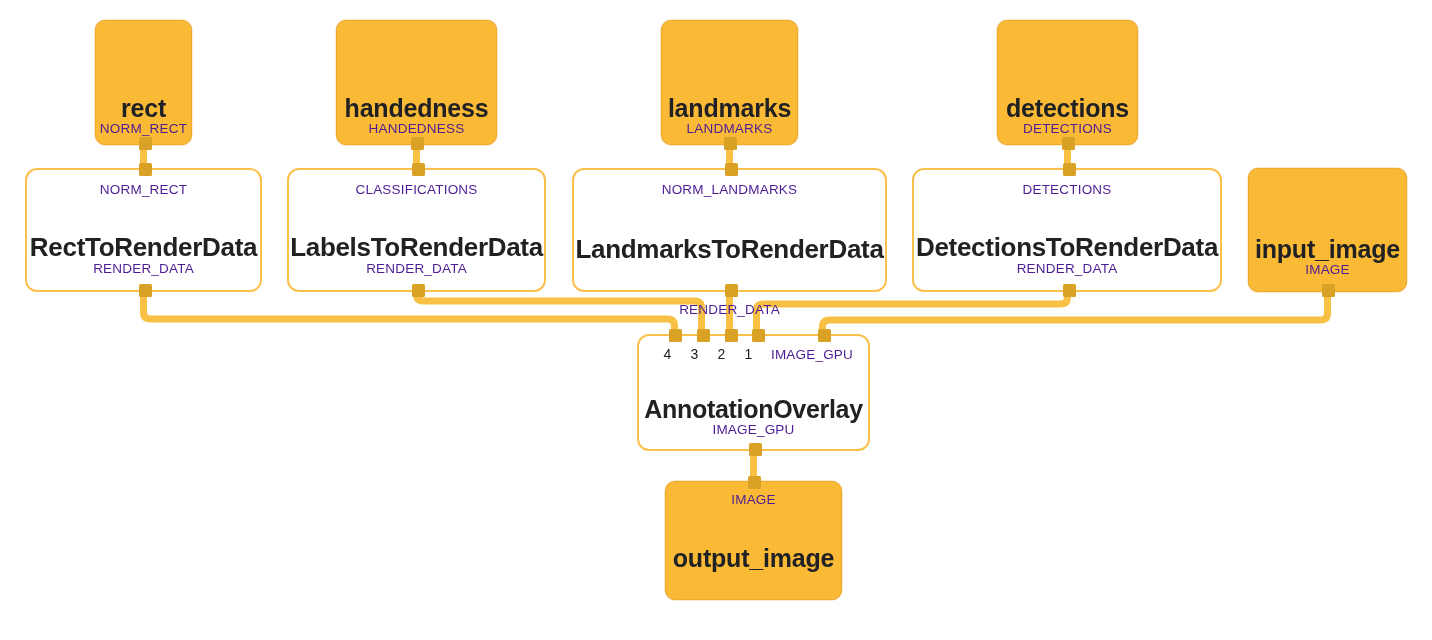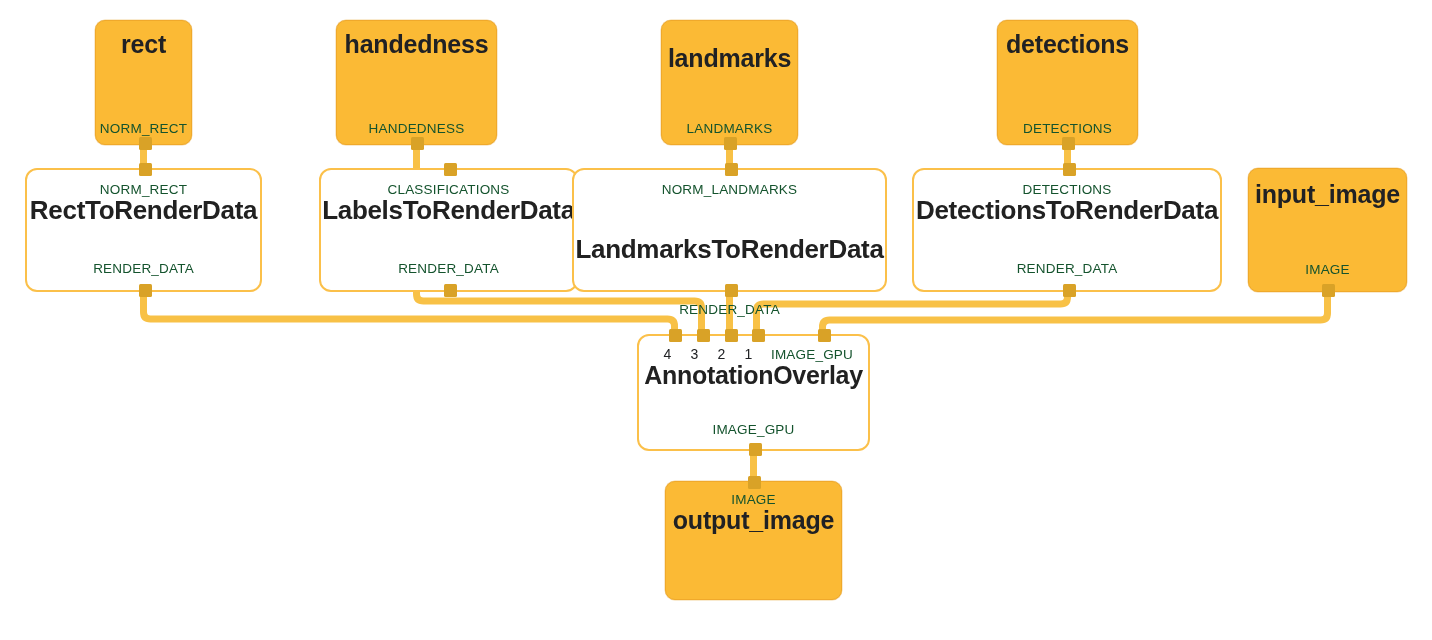--- a/index.html
+++ b/index.html
@@ -15,29 +15,29 @@
         align-items:center;justify-content:space-between;}
 
   .stream{background:#FBBA35;border:1px solid #F0A92B;border-radius:10px;
           box-shadow:0 0 0 0.5px rgba(226,160,38,.45);}
   .calc{background:#ffffff;border:2px solid #FBC04A;border-radius:12px;}
 
   .title{font-weight:bold;color:#202124;text-align:center;line-height:1.05;}
   .stream .title{font-size:25px;letter-spacing:-0.2px;}
   .calc .title{font-size:26px;letter-spacing:-0.3px;color:#212121;}
 
-  .port-label{font-size:13.5px;color:#14532d;letter-spacing:.2px;white-space:nowrap;
+  .port-label{font-size:13.5px;color:#4c1d95;letter-spacing:.2px;white-space:nowrap;
               text-align:center;font-weight:400;}
 
   
   .port{position:absolute;width:13px;height:13px;background:#D9A227;border-radius:1.5px;}
 
   
   .slot-top{width:100%;display:flex;justify-content:center;}
-  .slot-mid{width:100%;display:flex;justify-content:center;align-items:flex-start;flex:1;}
+  .slot-mid{width:100%;display:flex;justify-content:center;align-items:flex-end;flex:1;}
   .slot-bot{width:100%;display:flex;justify-content:center;}
 
   .in-row{display:flex;align-items:flex-end;gap:0;width:100%;justify-content:center;}
   .in-num{font-size:14px;color:#202124;text-align:center;}
 </style>
 </head>
 <body>
 
 <div id="canvas">
 
@@ -110,21 +110,21 @@
     <div class="slot-mid">
       <div class="title">RectToRenderData</div>
     </div>
     <div class="slot-bot">
       <div class="port-label">RENDER_DATA</div>
     </div>
     <div class="port" style="left:112px;top:-7px;"></div>
     <div class="port" style="left:112px;bottom:-7px;"></div>
   </div>
 
-  <div class="node calc" style="left:287px;top:168px;width:259px;height:124px;padding:12px 4px 14px;margin-left:32px;">
+  <div class="node calc" style="left:287px;top:168px;width:259px;height:124px;padding:12px 4px 14px;">
     <div class="slot-top">
       <div class="port-label">CLASSIFICATIONS</div>
     </div>
     <div class="slot-mid">
       <div class="title">LabelsToRenderData</div>
     </div>
     <div class="slot-bot">
       <div class="port-label">RENDER_DATA</div>
     </div>
     <div class="port" style="left:123px;top:-7px;"></div>

